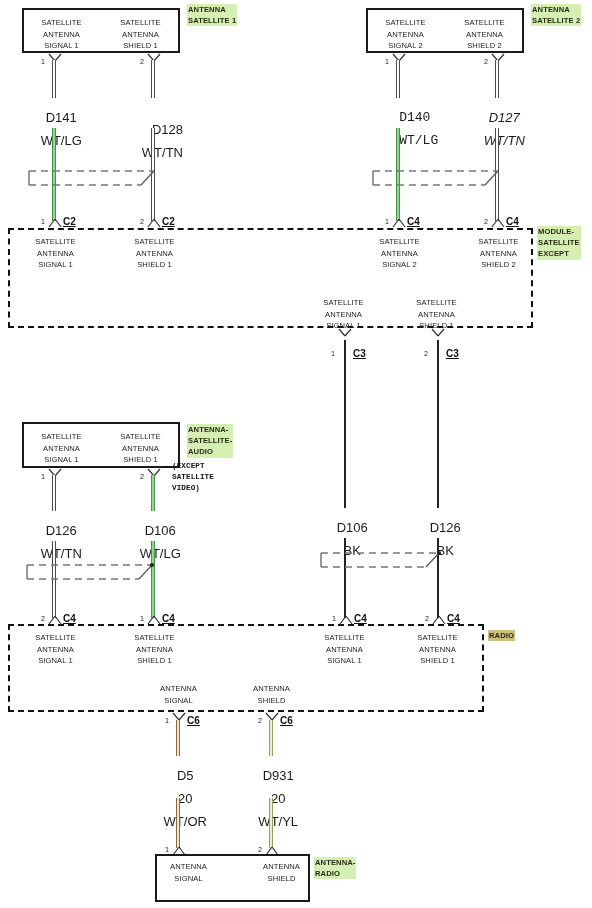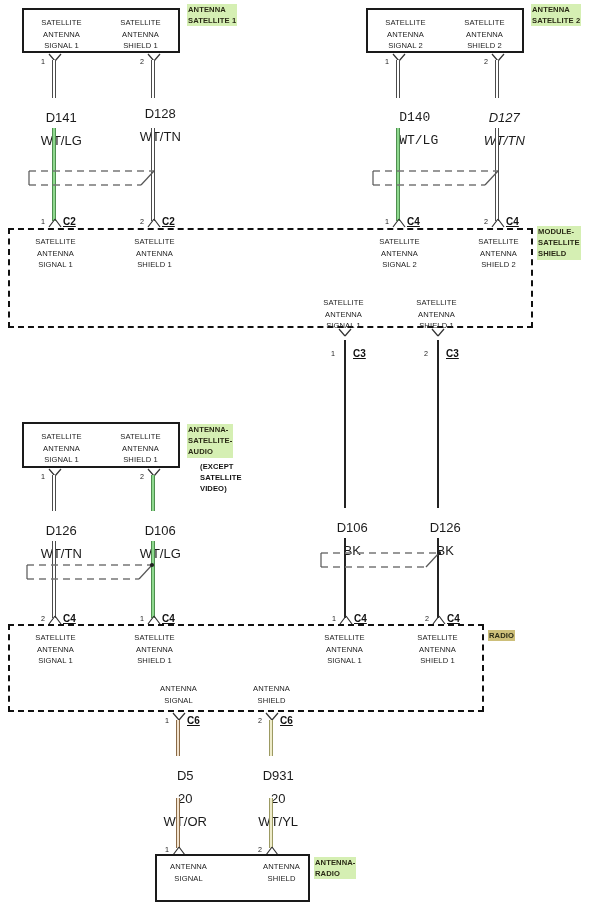--- a/index.html
+++ b/index.html
@@ -169,21 +169,21 @@
   </div>
   <div class="pin" style="left:140px;top:57px;">2</div>
 
   <div class="wire sheath" style="left:52px;top:60px;height:38px;"></div>
   <div class="wire sheath" style="left:151px;top:60px;height:38px;"></div>
 
   <div class="wid" style="left:24px;top:100px;width:60px;">
     <span>D141</span><br>
     <span>WT/LG</span>
   </div>
-  <div class="wid" style="left:123px;top:96px;width:60px;">
+  <div class="wid" style="left:123px;top:112px;width:60px;text-align:right;">
     <span>D128</span><br>
     <span>WT/TN</span>
   </div>
 
   <div class="wire green" style="left:52px;top:128px;height:93px;"></div>
   <div class="wire sheath" style="left:151px;top:128px;height:93px;"></div>
 
   <div class="shield" style="left:26px;top:168px;">
     <svg width="136" height="26" viewBox="0 0 136 26">
       <path d="M3 3 L128 3" stroke="#777" stroke-width="1.4" fill="none" stroke-dasharray="7,5"></path>
@@ -272,21 +272,21 @@
         <path d="M2 12 L8 4 M14 12 L8 4" stroke="#333" stroke-width="1.2" fill="none"></path>
       </svg>
   </div>
   <div class="pin" style="left:484px;top:217px;">2</div>
   <div class="cid" style="left:506px;top:216px;">C4</div>
 
   <div class="dbox" style="left:8px;top:228px;width:525px;height:100px;"></div>
 
   <div class="hl green" style="left:537px;top:226px;">MODULE-
 SATELLITE
-SHIELD</div>
+EXCEPT</div>
 
   <div class="tblk" style="left:16px;top:236px;width:79px;">SATELLITE
 ANTENNA
 SIGNAL 1</div>
   <div class="tblk" style="left:115px;top:236px;width:79px;">SATELLITE
 ANTENNA
 SHIELD 1</div>
   <div class="tblk" style="left:360px;top:236px;width:79px;">SATELLITE
 ANTENNA
 SIGNAL 2</div>
@@ -363,21 +363,21 @@
   <div class="tblk" style="left:22px;top:431px;width:79px;">SATELLITE
 ANTENNA
 SIGNAL 1</div>
   <div class="tblk" style="left:101px;top:431px;width:79px;">SATELLITE
 ANTENNA
 SHIELD 1</div>
 
   <div class="hl green" style="left:187px;top:424px;">ANTENNA-
 SATELLITE-
 AUDIO</div>
-  <div class="plain-bold" style="left:200px;top:461px;">(EXCEPT
+  <div class="plain-bold" style="left:172px;top:461px;font-family:Liberation Mono, monospace;">(EXCEPT
 SATELLITE
 VIDEO)</div>
 
   <div class="ysym" style="left:47px;top:468px;">
     <svg width="16" height="13" viewBox="0 0 16 13">
         <path d="M2 1 L8 8 M14 1 L8 8" stroke="#333" stroke-width="1.2" fill="none"></path>
       </svg>
   </div>
   <div class="pin" style="left:41px;top:472px;">1</div>
 

